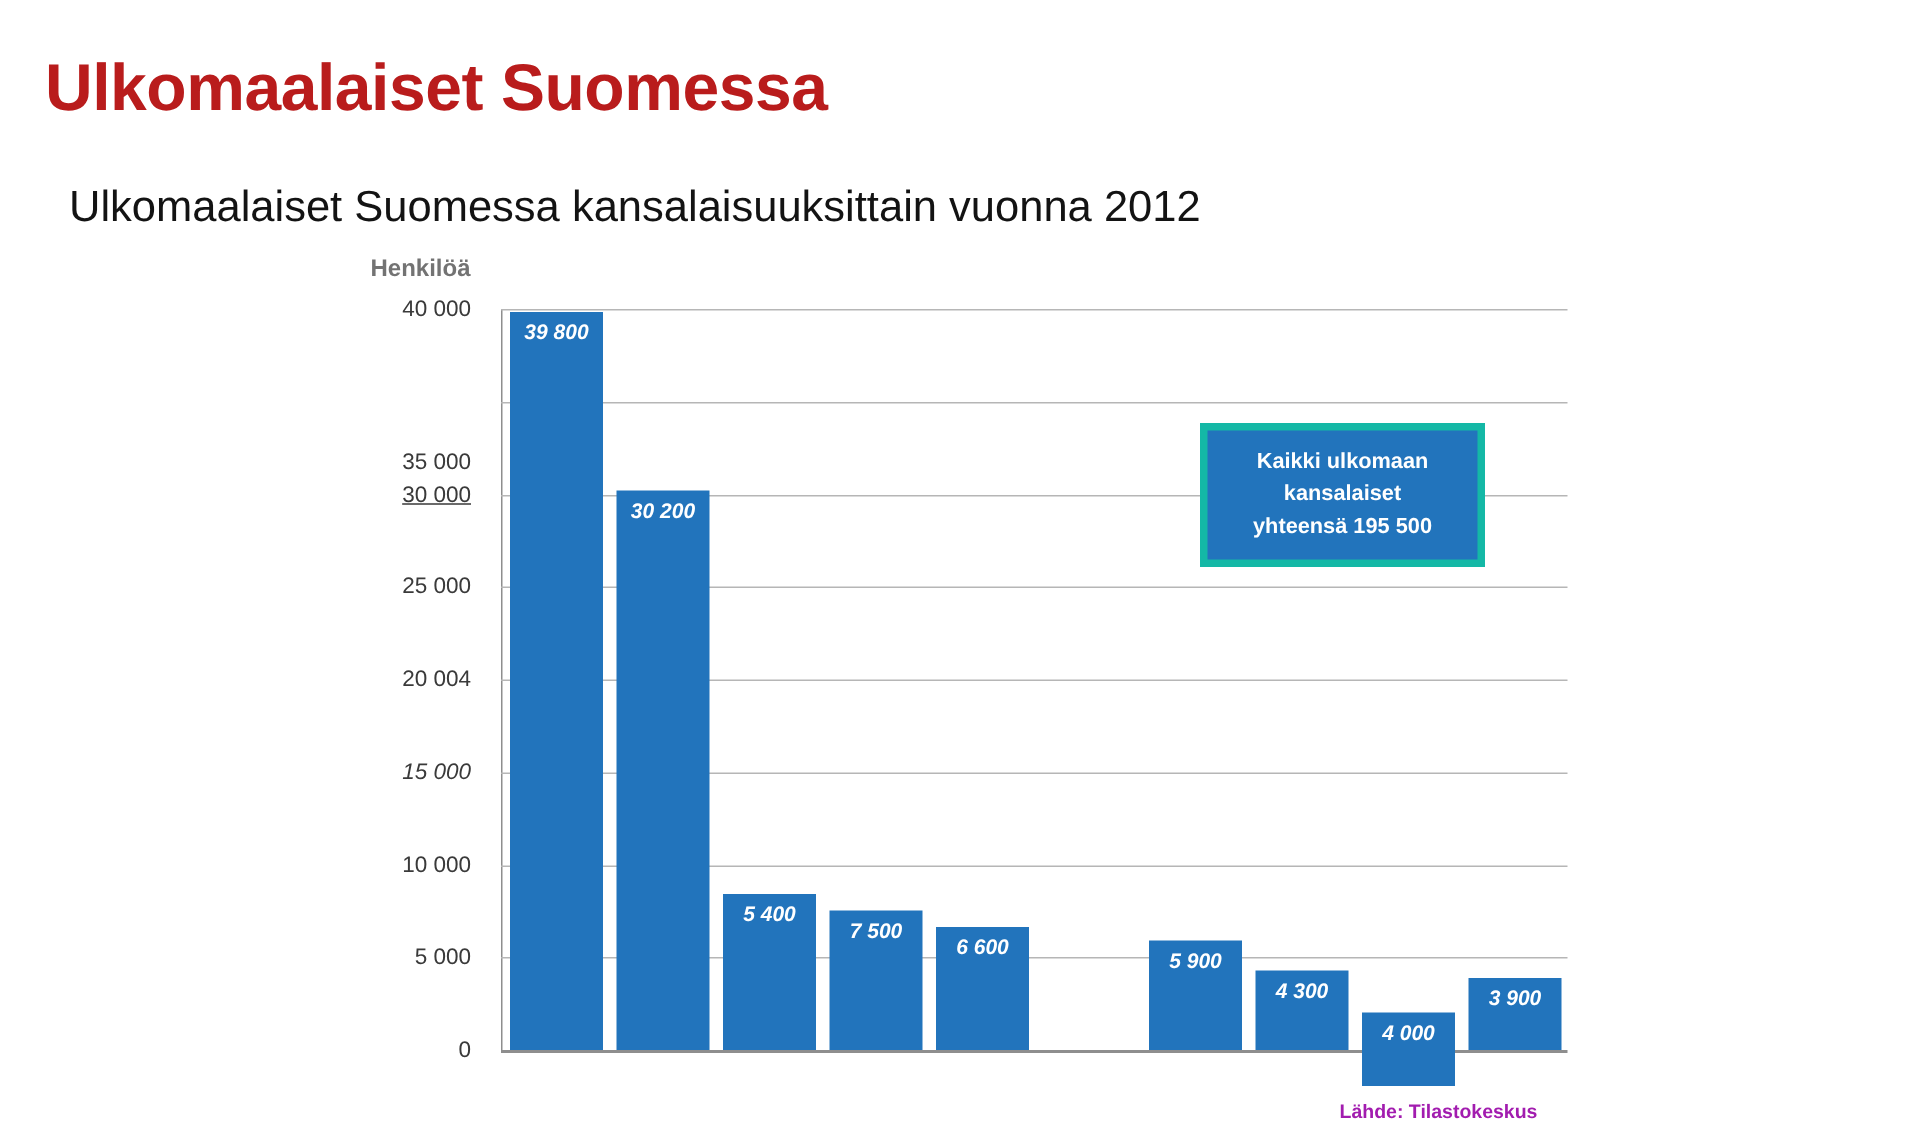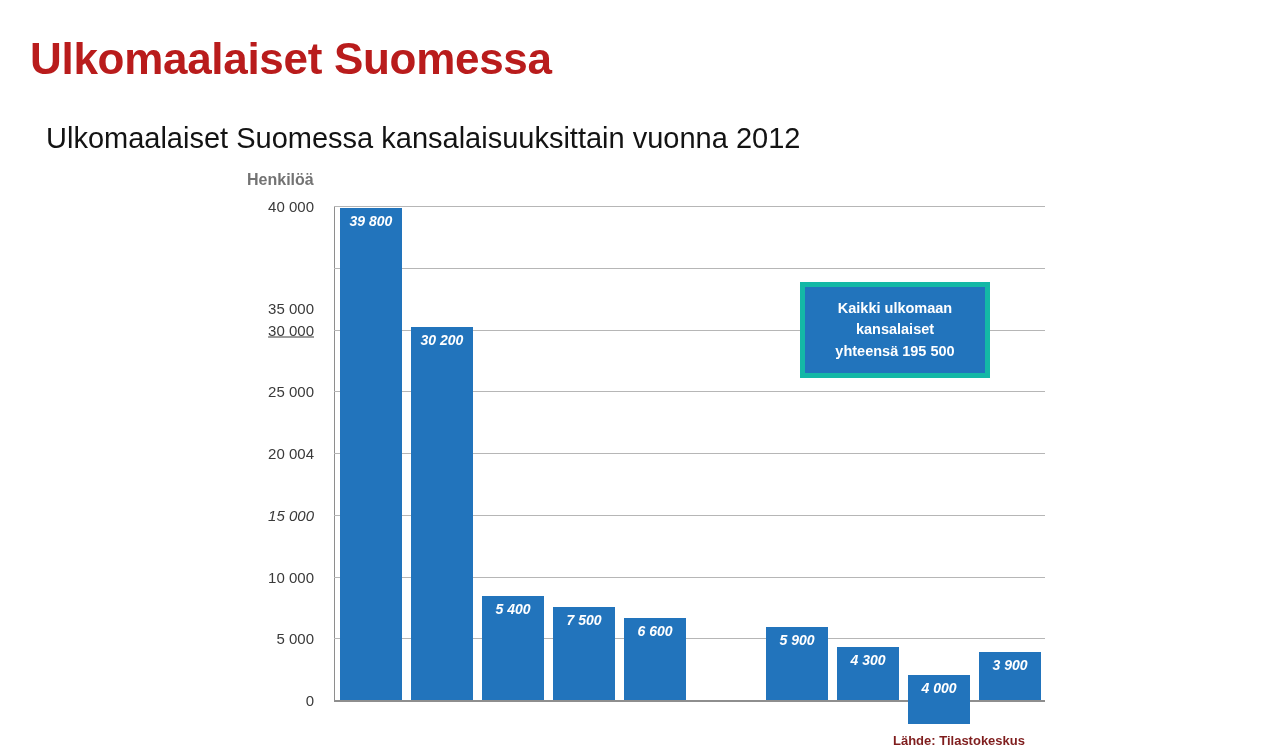--- a/index.html
+++ b/index.html
@@ -146,21 +146,21 @@
     text-align: center;
     padding: 0 8px;
   }
 
   #source-note {
     position: absolute;
     left: 893px;
     top: 733px;
     font-size: 13px;
     font-weight: bold;
-    color: #7f1d1d;
+    color: #a21caf;
     white-space: nowrap;
   }
 </style>
 </head>
 <body>
 
 <div id="slide-title">Ulkomaalaiset Suomessa</div>
 <div id="slide-subtitle">Ulkomaalaiset Suomessa kansalaisuuksittain vuonna 2012</div>
 
 <div id="chart-figure">

